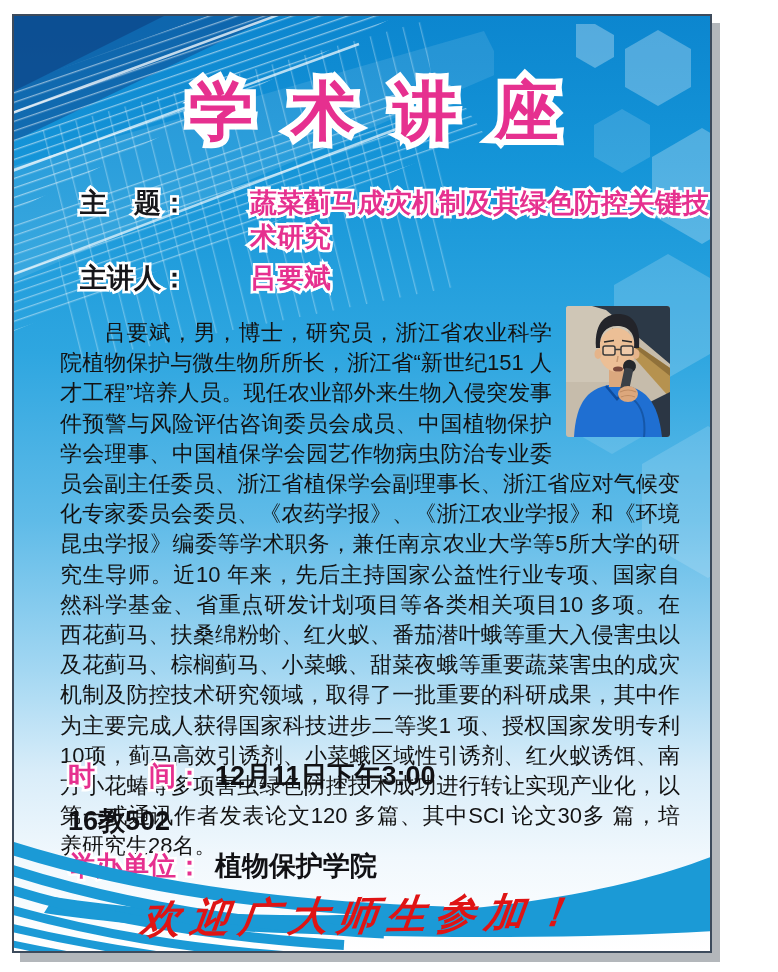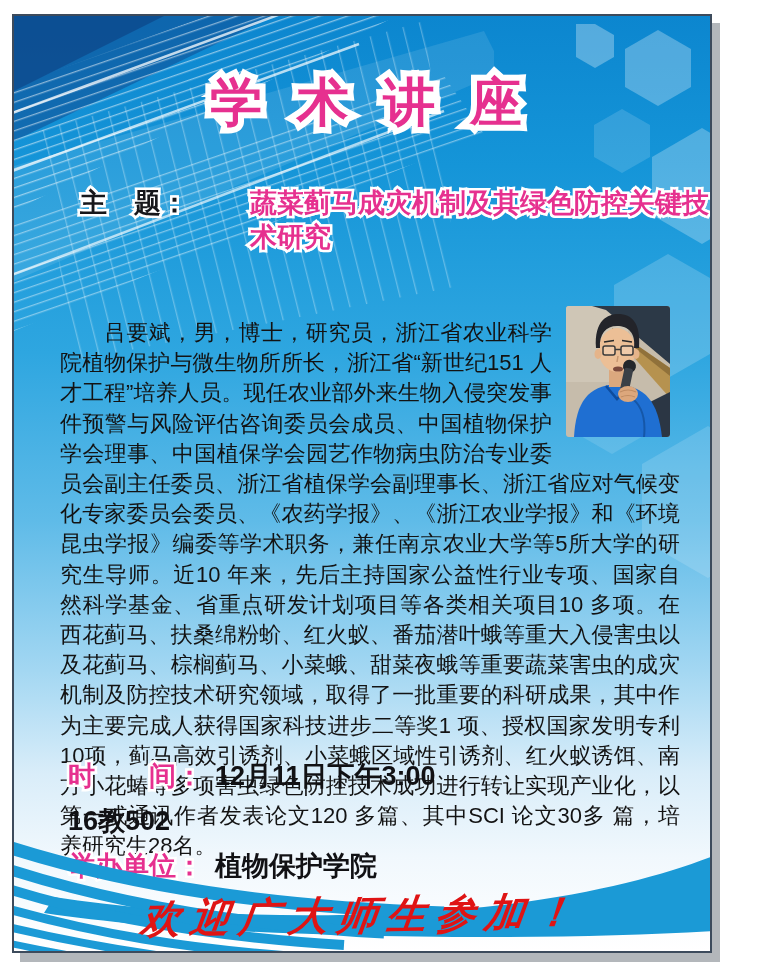--- a/index.html
+++ b/index.html
@@ -12,25 +12,26 @@
     border:2px solid #3d4b5c;box-sizing:border-box;overflow:hidden;
     background:linear-gradient(180deg,#0c86cf 0%,#1595d8 16%,#2ea6e0 36%,#5fbbe8 54%,#a3d7f2 70%,#d9edf9 81%,#f1f8fd 90%,#ffffff 100%);
     box-shadow:8px 9px 0 #b3b7bb;
   }
   .deco{position:absolute;pointer-events:none;}
   .deco-wireframe{left:0;top:0;}
   .deco-hex{right:0;top:0;}
   .deco-waves{left:0;bottom:0;}
 
   .title{
-    position:absolute;top:52px;left:9px;width:100%;text-align:center;
-    font-size:52px;font-weight:bold;color:#e6308f;
+    position:absolute;top:52px;left:1px;width:100%;text-align:center;
+    font-size:64px;font-weight:bold;color:#e6308f;
     letter-spacing:10px;
     -webkit-text-stroke:12px #ffffff;paint-order:stroke fill;
     text-shadow:-4px -4px 0 #fff,4px -4px 0 #fff,-4px 4px 0 #fff,4px 4px 0 #fff,0 -5px 0 #fff,0 5px 0 #fff,-5px 0 0 #fff,5px 0 0 #fff;
+    padding-left:16px;
   }
   .meta{position:absolute;left:54px;top:170px;}
   .meta-row{display:flex;align-items:baseline;margin-bottom:7px;font-size:27px;font-weight:bold;line-height:34px;}
   .outline-sm{
     -webkit-text-stroke:5px #ffffff;paint-order:stroke fill;
     text-shadow:-2px -2px 0 #fff,2px -2px 0 #fff,-2px 2px 0 #fff,2px 2px 0 #fff,0 -2px 0 #fff,0 2px 0 #fff,-2px 0 0 #fff,2px 0 0 #fff;
   }
   .lbl-black{color:#16161a;margin-right:14px;white-space:nowrap;padding-left:12px;}
   .val-magenta{color:#e6308f;margin-left:48px;}
   .intro-label{
@@ -107,20 +108,24 @@
     </g>
   </svg>
 
   <div class="title">学 术 讲 座</div>
 
   <div class="meta">
     <div class="meta-row">
       <span class="lbl-black outline-sm">主　题：</span>
       <span class="val-magenta outline-sm">蔬菜蓟马成灾机制及其绿色防控关键技术研究</span>
     </div>
+    <div class="meta-row">
+      <span class="lbl-black outline-sm">主讲人：</span>
+      <span class="val-magenta outline-sm">吕要斌</span>
+    </div>
   </div>
 
 
   <div class="intro-wrap">
     <div class="speaker-photo">
       <svg width="104" height="131" viewBox="0 0 104 131">
         <rect width="104" height="131" fill="#c6bcab"></rect>
         <rect width="62" height="76" fill="#cfc6b6"></rect>
         <polygon points="26,0 104,0 104,58 40,4" fill="#2c3947"></polygon>
         <polygon points="46,22 104,62 104,92 56,38" fill="#b6924f"></polygon>

